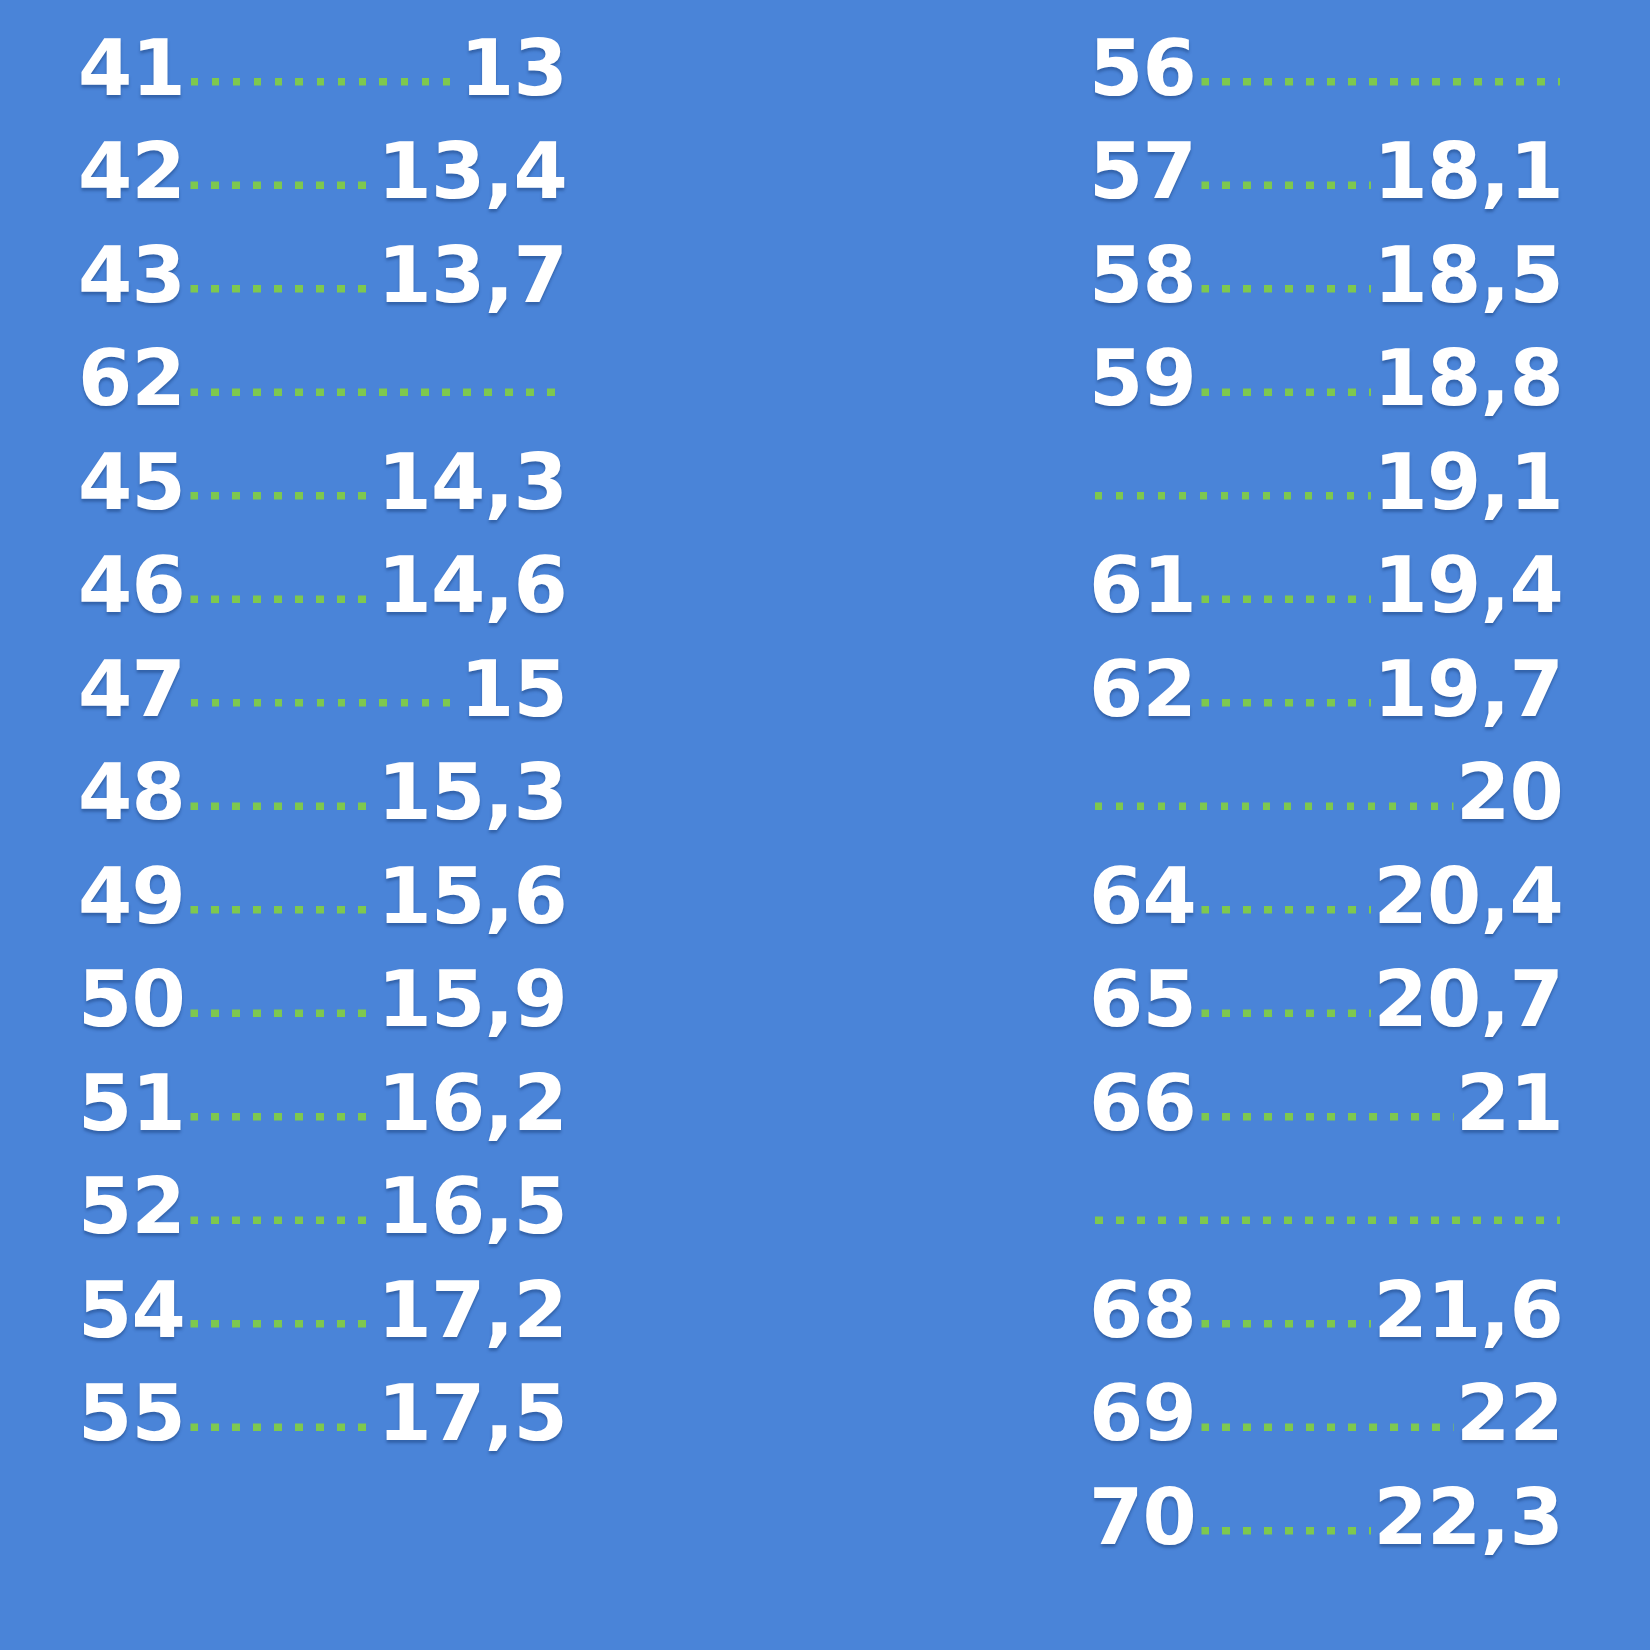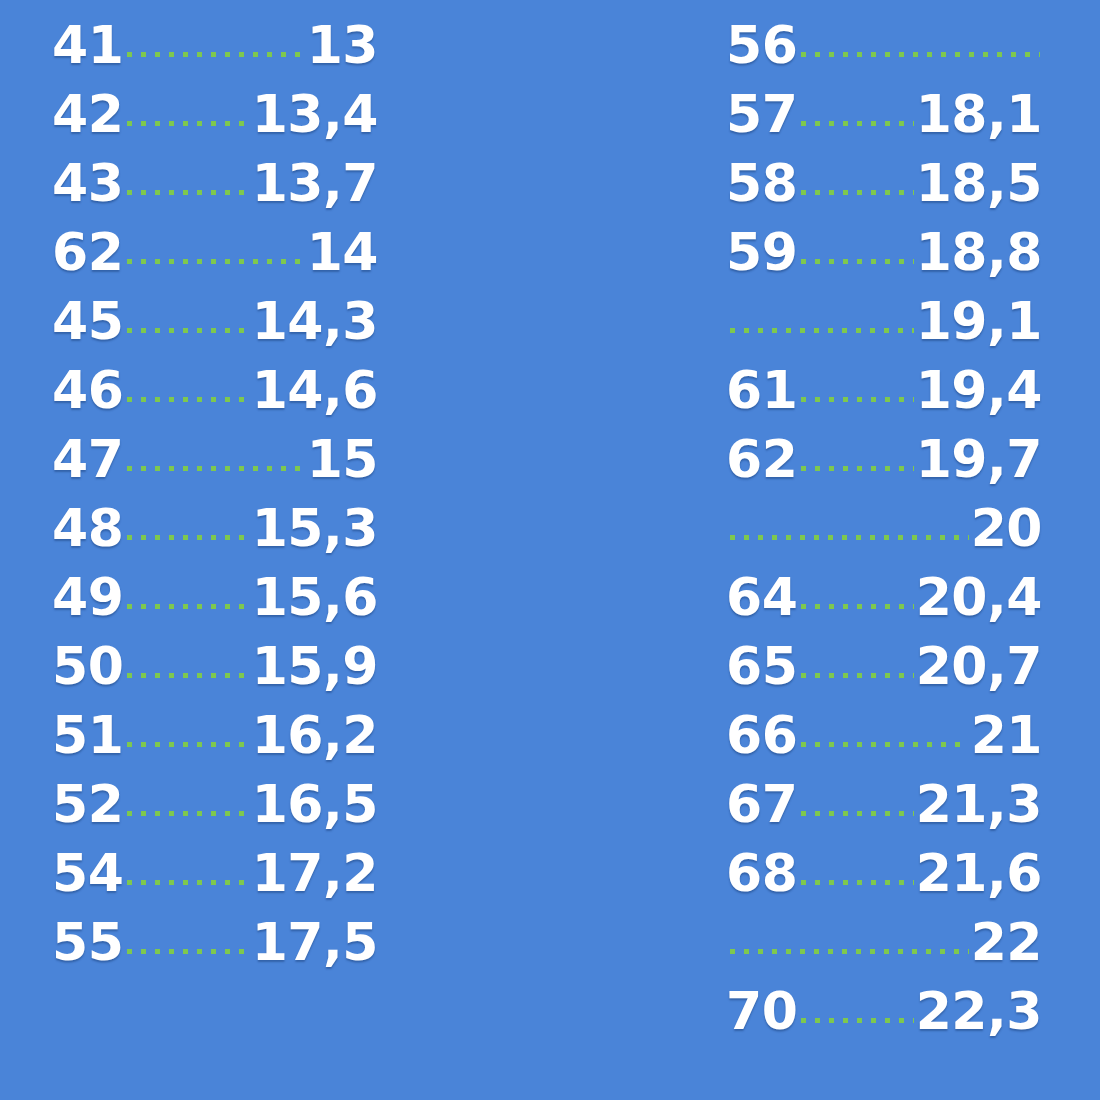--- a/index.html
+++ b/index.html
@@ -146,21 +146,20 @@
             <span class="val">13,4</span>
           </div>
           <div class="row">
             <span class="idx">43</span>
             <span class="leader"></span>
             <span class="val">13,7</span>
           </div>
           <div class="row">
             <span class="idx">62</span>
             <span class="leader"></span>
-            <span class="val">14</span>
           </div>
           <div class="row">
             <span class="idx">45</span>
             <span class="leader"></span>
             <span class="val">14,3</span>
           </div>
           <div class="row">
             <span class="idx">46</span>
             <span class="leader"></span>
             <span class="val">14,6</span>
@@ -256,30 +255,29 @@
             <span class="idx">65</span>
             <span class="leader"></span>
             <span class="val">20,7</span>
           </div>
           <div class="row">
             <span class="idx">66</span>
             <span class="leader"></span>
             <span class="val">21</span>
           </div>
           <div class="row">
-            <span class="idx">67</span>
-            <span class="leader"></span>
-            <span class="val">21,3</span>
+            <span class="leader"></span>
           </div>
           <div class="row">
             <span class="idx">68</span>
             <span class="leader"></span>
             <span class="val">21,6</span>
           </div>
           <div class="row">
+            <span class="idx">69</span>
             <span class="leader"></span>
             <span class="val">22</span>
           </div>
           <div class="row">
             <span class="idx">70</span>
             <span class="leader"></span>
             <span class="val">22,3</span>
           </div>
         </div>
     </div>

